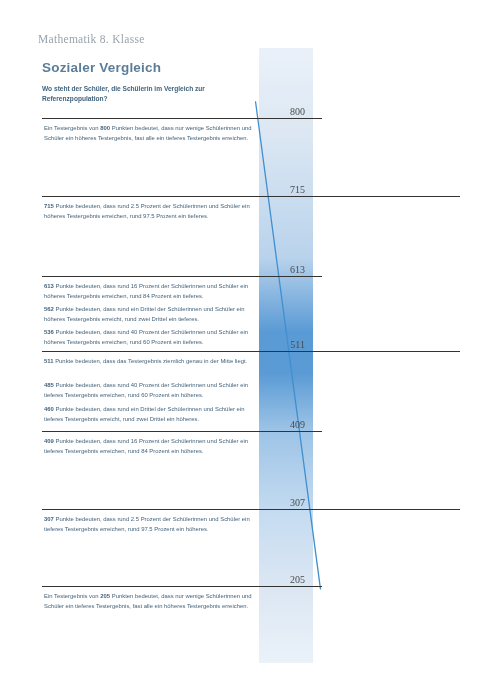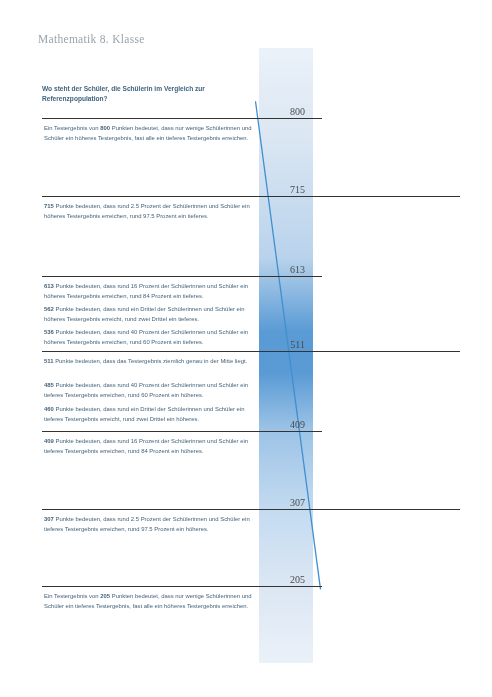--- a/index.html
+++ b/index.html
@@ -109,20 +109,21 @@
     color: #44637c;
   }
   .para b { font-weight: bold; }
 </style>
 </head>
 <body>
 
 <div id="page">
 
   <div class="header-title">Mathematik 8. Klasse</div>
+  <div class="doc-title">Sozialer Vergleich</div>
   <div class="doc-subtitle">Wo steht der Schüler, die Schülerin im Vergleich zur Referenzpopulation?</div>
 
   <div id="band-wrap">
     <div id="band" style="background: linear-gradient(rgb(234, 241, 249) 0%, rgb(220, 231, 243) 14%, rgb(185, 211, 236) 34%, rgb(91, 155, 213) 46%, rgb(91, 155, 213) 53%, rgb(156, 195, 230) 62%, rgb(198, 220, 241) 76%, rgb(220, 231, 243) 88%, rgb(234, 241, 249) 100%);"></div>
     <svg id="curve-svg" viewBox="0 0 110 615" preserveAspectRatio="none">
       <path id="curve-path" fill="none" stroke="#3f8fd0" stroke-width="1.3" stroke-linecap="round" stroke-linejoin="round" d="M 65.45 540.86 L 60.02 500.14 L 57.76 483.15 L 56.25 471.84 L 55.10 463.20 L 54.16 456.14 L 53.36 450.13 L 52.66 444.87 L 52.04 440.18 L 51.47 435.93 L 50.95 432.04 L 50.47 428.45 L 50.03 425.09 L 49.61 421.95 L 49.21 418.99 L 48.84 416.18 L 48.48 413.52 L 48.14 410.97 L 47.82 408.54 L 47.51 406.20 L 47.21 403.95 L 46.92 401.79 L 46.64 399.69 L 46.37 397.67 L 46.11 395.70 L 45.86 393.80 L 45.61 391.94 L 45.37 390.14 L 45.13 388.38 L 44.91 386.67 L 44.68 384.99 L 44.46 383.35 L 44.25 381.75 L 44.04 380.18 L 43.84 378.64 L 43.63 377.13 L 43.44 375.65 L 43.24 374.19 L 43.05 372.76 L 42.86 371.35 L 42.68 369.97 L 42.50 368.60 L 42.32 367.26 L 42.14 365.94 L 41.97 364.63 L 41.80 363.34 L 41.63 362.07 L 41.46 360.82 L 41.30 359.58 L 41.13 358.35 L 40.97 357.14 L 40.81 355.94 L 40.65 354.76 L 40.50 353.59 L 40.34 352.43 L 40.19 351.28 L 40.04 350.14 L 39.89 349.01 L 39.74 347.89 L 39.59 346.79 L 39.45 345.69 L 39.30 344.60 L 39.16 343.52 L 39.01 342.45 L 38.87 341.38 L 38.73 340.32 L 38.59 339.28 L 38.45 338.23 L 38.31 337.20 L 38.18 336.17 L 38.04 335.15 L 37.91 334.13 L 37.77 333.12 L 37.64 332.12 L 37.50 331.12 L 37.37 330.12 L 37.24 329.13 L 37.11 328.15 L 36.98 327.17 L 36.85 326.20 L 36.72 325.22 L 36.59 324.26 L 36.46 323.29 L 36.33 322.34 L 36.21 321.38 L 36.08 320.43 L 35.95 319.48 L 35.83 318.53 L 35.70 317.59 L 35.58 316.65 L 35.45 315.71 L 35.33 314.78 L 35.20 313.84 L 35.08 312.91 L 34.95 311.99 L 34.83 311.06 L 34.71 310.14 L 34.59 309.21 L 34.46 308.29 L 34.34 307.37 L 34.22 306.45 L 34.10 305.54 L 33.97 304.62 L 33.85 303.70 L 33.73 302.79 L 33.61 301.88 L 33.49 300.96 L 33.36 300.05 L 33.24 299.14 L 33.12 298.23 L 33.00 297.31 L 32.88 296.40 L 32.76 295.49 L 32.64 294.58 L 32.51 293.67 L 32.39 292.75 L 32.27 291.84 L 32.15 290.92 L 32.03 290.01 L 31.90 289.09 L 31.78 288.18 L 31.66 287.26 L 31.54 286.34 L 31.41 285.42 L 31.29 284.49 L 31.17 283.57 L 31.05 282.64 L 30.92 281.71 L 30.80 280.78 L 30.67 279.85 L 30.55 278.92 L 30.42 277.98 L 30.30 277.04 L 30.17 276.10 L 30.05 275.15 L 29.92 274.20 L 29.79 273.25 L 29.67 272.29 L 29.54 271.33 L 29.41 270.37 L 29.28 269.40 L 29.15 268.43 L 29.02 267.46 L 28.89 266.48 L 28.76 265.49 L 28.63 264.51 L 28.50 263.51 L 28.36 262.51 L 28.23 261.51 L 28.09 260.50 L 27.96 259.48 L 27.82 258.46 L 27.69 257.43 L 27.55 256.40 L 27.41 255.35 L 27.27 254.30 L 27.13 253.25 L 26.99 252.18 L 26.84 251.11 L 26.70 250.03 L 26.55 248.94 L 26.41 247.84 L 26.26 246.74 L 26.11 245.62 L 25.96 244.49 L 25.81 243.35 L 25.66 242.20 L 25.50 241.04 L 25.35 239.87 L 25.19 238.69 L 25.03 237.49 L 24.87 236.28 L 24.70 235.05 L 24.54 233.81 L 24.37 232.56 L 24.20 231.29 L 24.03 230.00 L 23.86 228.69 L 23.68 227.37 L 23.50 226.03 L 23.32 224.66 L 23.14 223.28 L 22.95 221.87 L 22.76 220.44 L 22.56 218.98 L 22.37 217.50 L 22.16 215.99 L 21.96 214.45 L 21.75 212.88 L 21.54 211.28 L 21.32 209.64 L 21.09 207.96 L 20.87 206.25 L 20.63 204.49 L 20.39 202.68 L 20.14 200.83 L 19.89 198.92 L 19.63 196.96 L 19.36 194.93 L 19.08 192.84 L 18.79 190.67 L 18.49 188.43 L 18.18 186.09 L 17.86 183.66 L 17.52 181.11 L 17.16 178.44 L 16.79 175.64 L 16.39 172.68 L 15.97 169.53 L 15.53 166.18 L 15.05 162.59 L 14.53 158.69 L 13.96 154.45 L 13.34 149.76 L 12.64 144.50 L 11.84 138.49 L 10.90 131.43 L 9.75 122.79 L 8.24 111.48 L 5.98 94.49 L 0.55 53.77"></path>
     </svg>
   </div>
 
   <div id="rules-layer">

